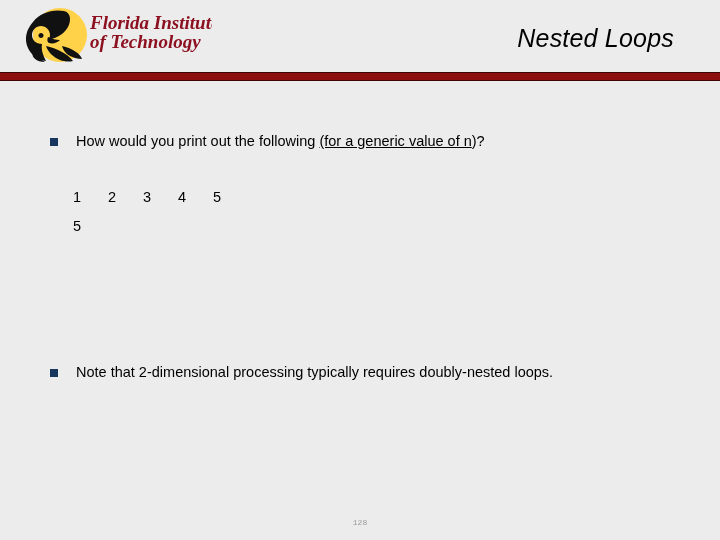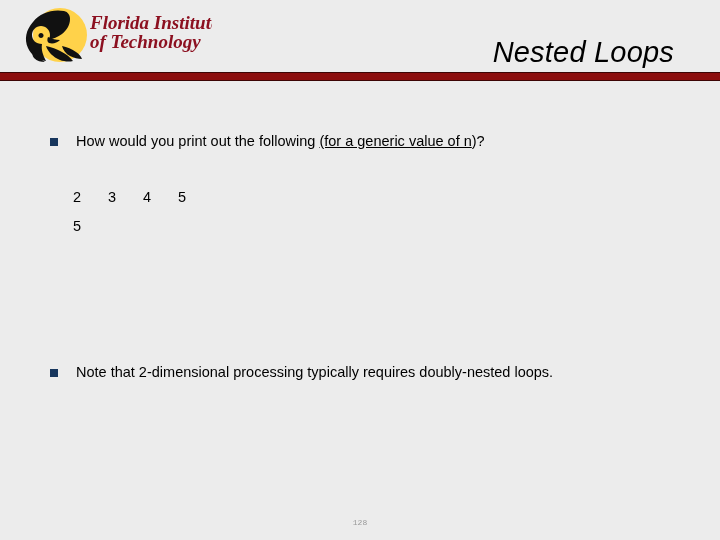--- a/index.html
+++ b/index.html
@@ -38,27 +38,26 @@
     top: 6px;
     width: 200px;
     height: 58px;
   }
   .logo-svg { display: block; }
 
   .slide-title {
     position: absolute;
     right: 46px;
     top: 24px;
-    font-size: 29px;
+    font-size: 25px;
     font-style: italic;
     color: #000000;
     letter-spacing: 0.2px;
     white-space: nowrap;
     font-family: "Liberation Sans", sans-serif;
-    margin-top: 12px;
   }
 
   .red-rule {
     position: absolute;
     left: 0;
     top: 72px;
     width: 720px;
     height: 9px;
     background: #8c0e0e;
     border-top: 1px solid #3d0505;
@@ -185,21 +184,21 @@
 
   <div class="body-area">
 
     <div class="bullet-row" id="bullet-1">
       <span class="bullet-marker"></span>
       <span class="bullet-text"><span>How would you print out the following </span><span class="underline-span">(for a generic value of n</span><span>)?</span></span>
     </div>
 
     <div class="num-grid">
       <div class="num-row">
-        <span class="num-cell">2</span><span class="num-cell">3</span><span class="num-cell">4</span><span class="num-cell">5</span>
+        <span class="num-cell">1</span><span class="num-cell">2</span><span class="num-cell">3</span><span class="num-cell">4</span><span class="num-cell">5</span>
       </div>
       <div class="num-row">
         <span class="num-cell">5</span>
       </div>
     </div>
 
     <div class="bullet-row" id="bullet-2">
       <span class="bullet-marker"></span>
       <span class="bullet-text">Note that 2-dimensional processing typically requires doubly-nested loops.</span>
     </div>

